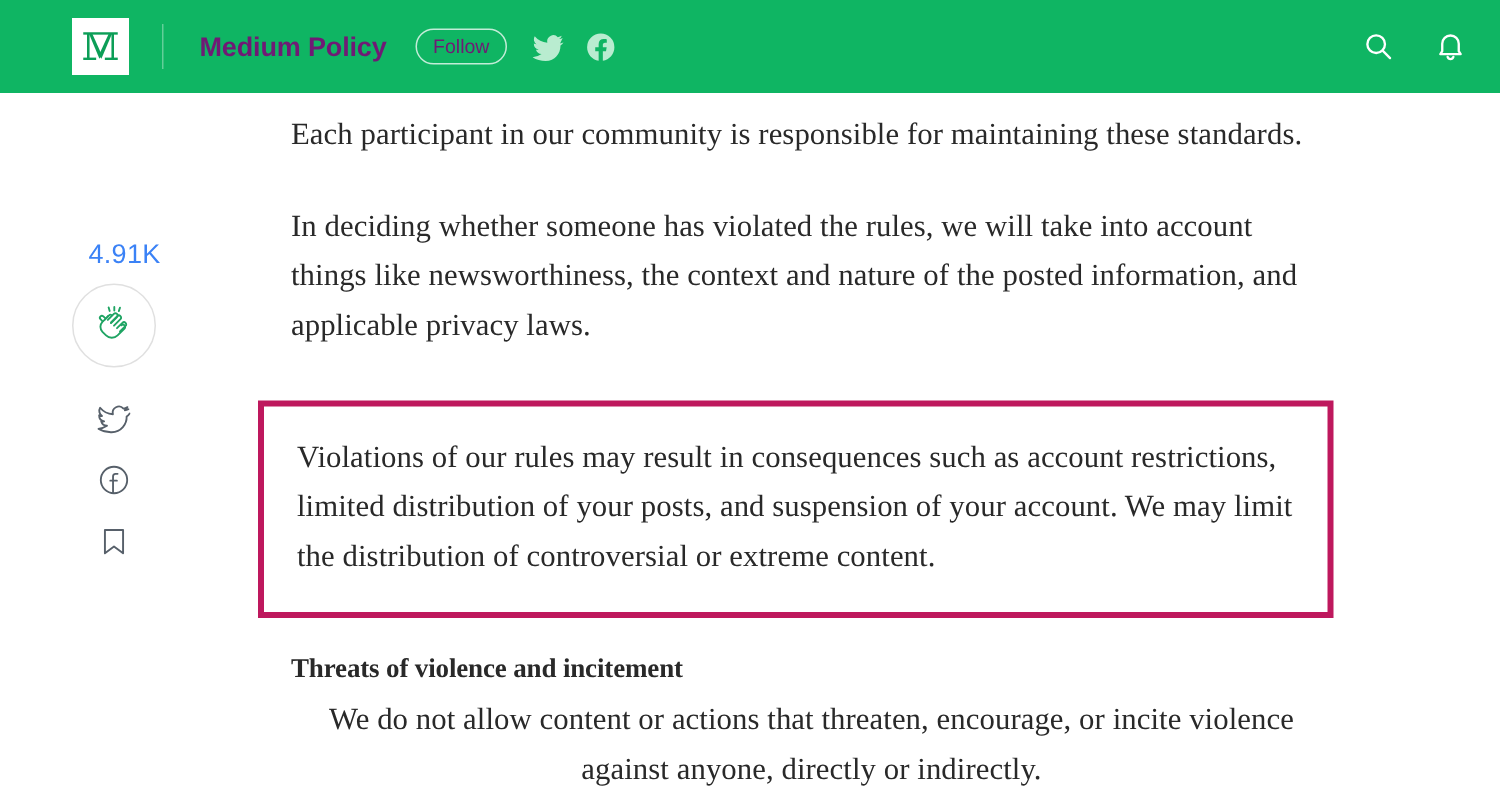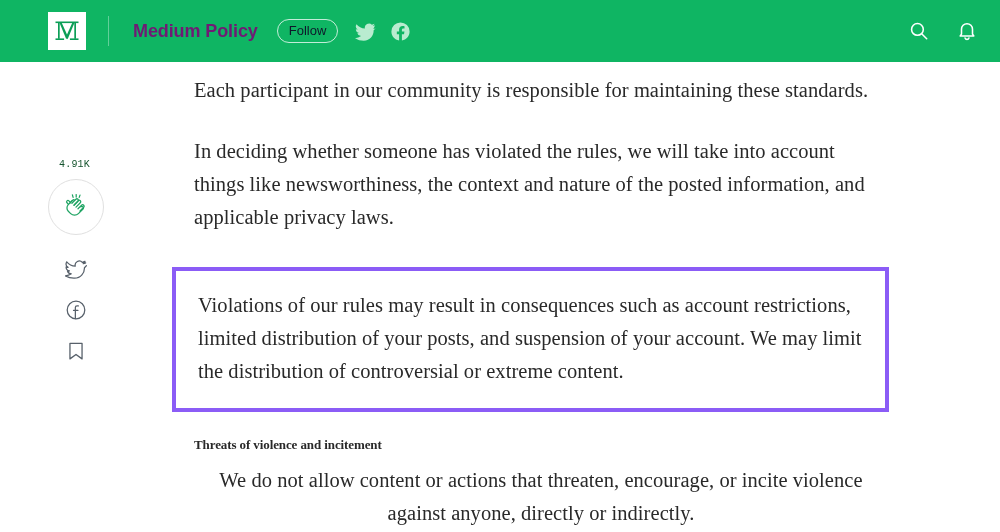--- a/index.html
+++ b/index.html
@@ -52,21 +52,21 @@
     font-weight: bold;
     color: #701a75;
     letter-spacing: -0.1px;
     white-space: nowrap;
   }
 
   .follow-btn {
     margin-left: 19px;
     border: 1px solid rgba(255,255,255,0.75);
     border-radius: 14px;
-    color: #0f172a;
+    color: #701a75;
     background: transparent;
     font-size: 13px;
     font-family: "Liberation Sans", sans-serif;
     padding: 4px 11px 5px;
     line-height: 1;
     cursor: pointer;
     white-space: nowrap;
   }
 
   .hdr-social {
@@ -100,26 +100,25 @@
     left: 0;
     top: 0;
     width: 155px;
     padding-top: 97px;
     display: flex;
     flex-direction: column;
     align-items: flex-start;
   }
 
   .clap-count {
-    font-size: 10px;
-    color: #14532d;
+    font-size: 18px;
+    color: #3b82f6;
     margin-left: 59px;
     margin-bottom: 9px;
     letter-spacing: 0.2px;
-    font-family: Liberation Mono, monospace;
   }
 
   .clap-button {
     width: 56px;
     height: 56px;
     margin-left: 48px;
     border: 1px solid #e0e0e0;
     border-radius: 50%;
     background: #ffffff;
     display: flex;
@@ -166,32 +165,32 @@
     width: 716px;
   }
 
   .para.p-intro { padding-top: 12px; }
   .para.p-deciding { padding-top: 28px; }
 
   
   .highlight-box {
     margin-top: 33px;
     width: 717px;
-    border: 4px solid #8b5cf6;
+    border: 4px solid #be185d;
     padding: 18px 22px 20px 22px;
   }
   .highlight-box .para {
     padding-left: 0;
     width: 100%;
   }
 
   .section-heading {
     margin-top: 19px;
     padding-left: 22px;
-    font-size: 13px;
+    font-size: 18px;
     font-weight: bold;
     line-height: 28px;
     letter-spacing: -0.1px;
   }
 
   .para.p-threats {
     padding-top: 5px;
     text-align: center;
   }
 </style>

